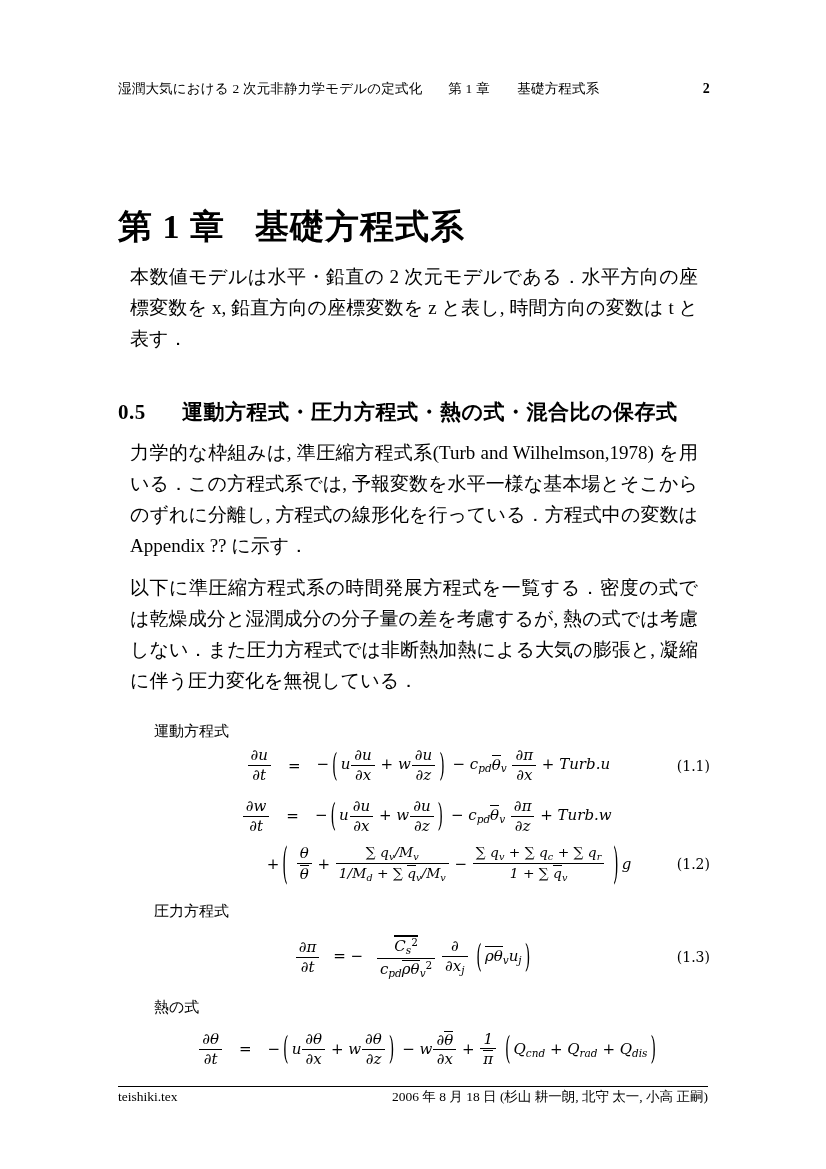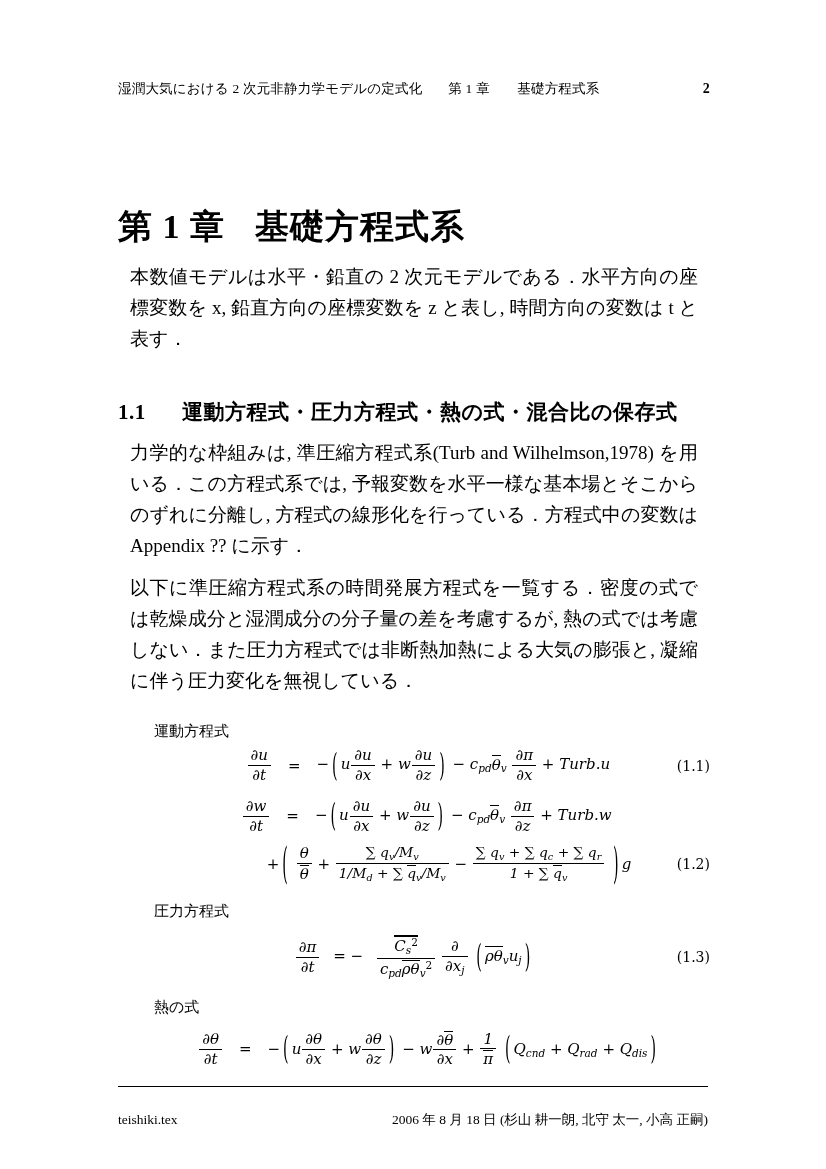--- a/index.html
+++ b/index.html
@@ -140,21 +140,21 @@
   .sup { font-size: 0.7em; vertical-align: 0.5em; font-style: normal; }
   .ovl { border-top: 1px solid #000; padding-top: 0px; display: inline-block; }
 
   
   .footer {
     position: absolute;
     left: 118px;
     right: 118px;
     top: 1086px;
     border-top: 1px solid #000;
-    padding-top: 24px;
+    padding-top: 1px;
     display: flex;
     align-items: baseline;
     font-size: 13.5px;
   }
   .footer .f-right { margin-left: auto; }
   .footer .f-left { font-family: "Liberation Serif", serif; }
 </style>
 </head>
 <body>
 
@@ -168,21 +168,21 @@
       <span class="rh-page">2</span>
     </div>
 
     <div class="chapter-title">
       <span>第 1 章</span><span class="gap"></span><span>基礎方程式系</span>
     </div>
 
     <p class="body p-intro">本数値モデルは水平・鉛直の 2 次元モデルである．水平方向の座標変数を x, 鉛直方向の座標変数を z と表し, 時間方向の変数は t と表す．</p>
 
     <h2 class="section">
-      <span class="num">1.1</span><span>運動方程式・圧力方程式・熱の式・混合比の保存式</span>
+      <span class="num">0.5</span><span>運動方程式・圧力方程式・熱の式・混合比の保存式</span>
     </h2>
 
     <p class="body p-1">力学的な枠組みは, 準圧縮方程式系(Turb and Wilhelmson,1978) を用いる．この方程式系では, 予報変数を水平一様な基本場とそこからのずれに分離し, 方程式の線形化を行っている．方程式中の変数は Appendix ?? に示す．</p>
     <p class="body p-2">以下に準圧縮方程式系の時間発展方程式を一覧する．密度の式では乾燥成分と湿潤成分の分子量の差を考慮するが, 熱の式では考慮しない．また圧力方程式では非断熱加熱による大気の膨張と, 凝縮に伴う圧力変化を無視している．</p>
 
     <div class="eqlabel">運動方程式</div>
 
     <div class="eqblock math" style="margin-top:6px;">
 
       <div class="eqrow" style="margin-top:4px;">

